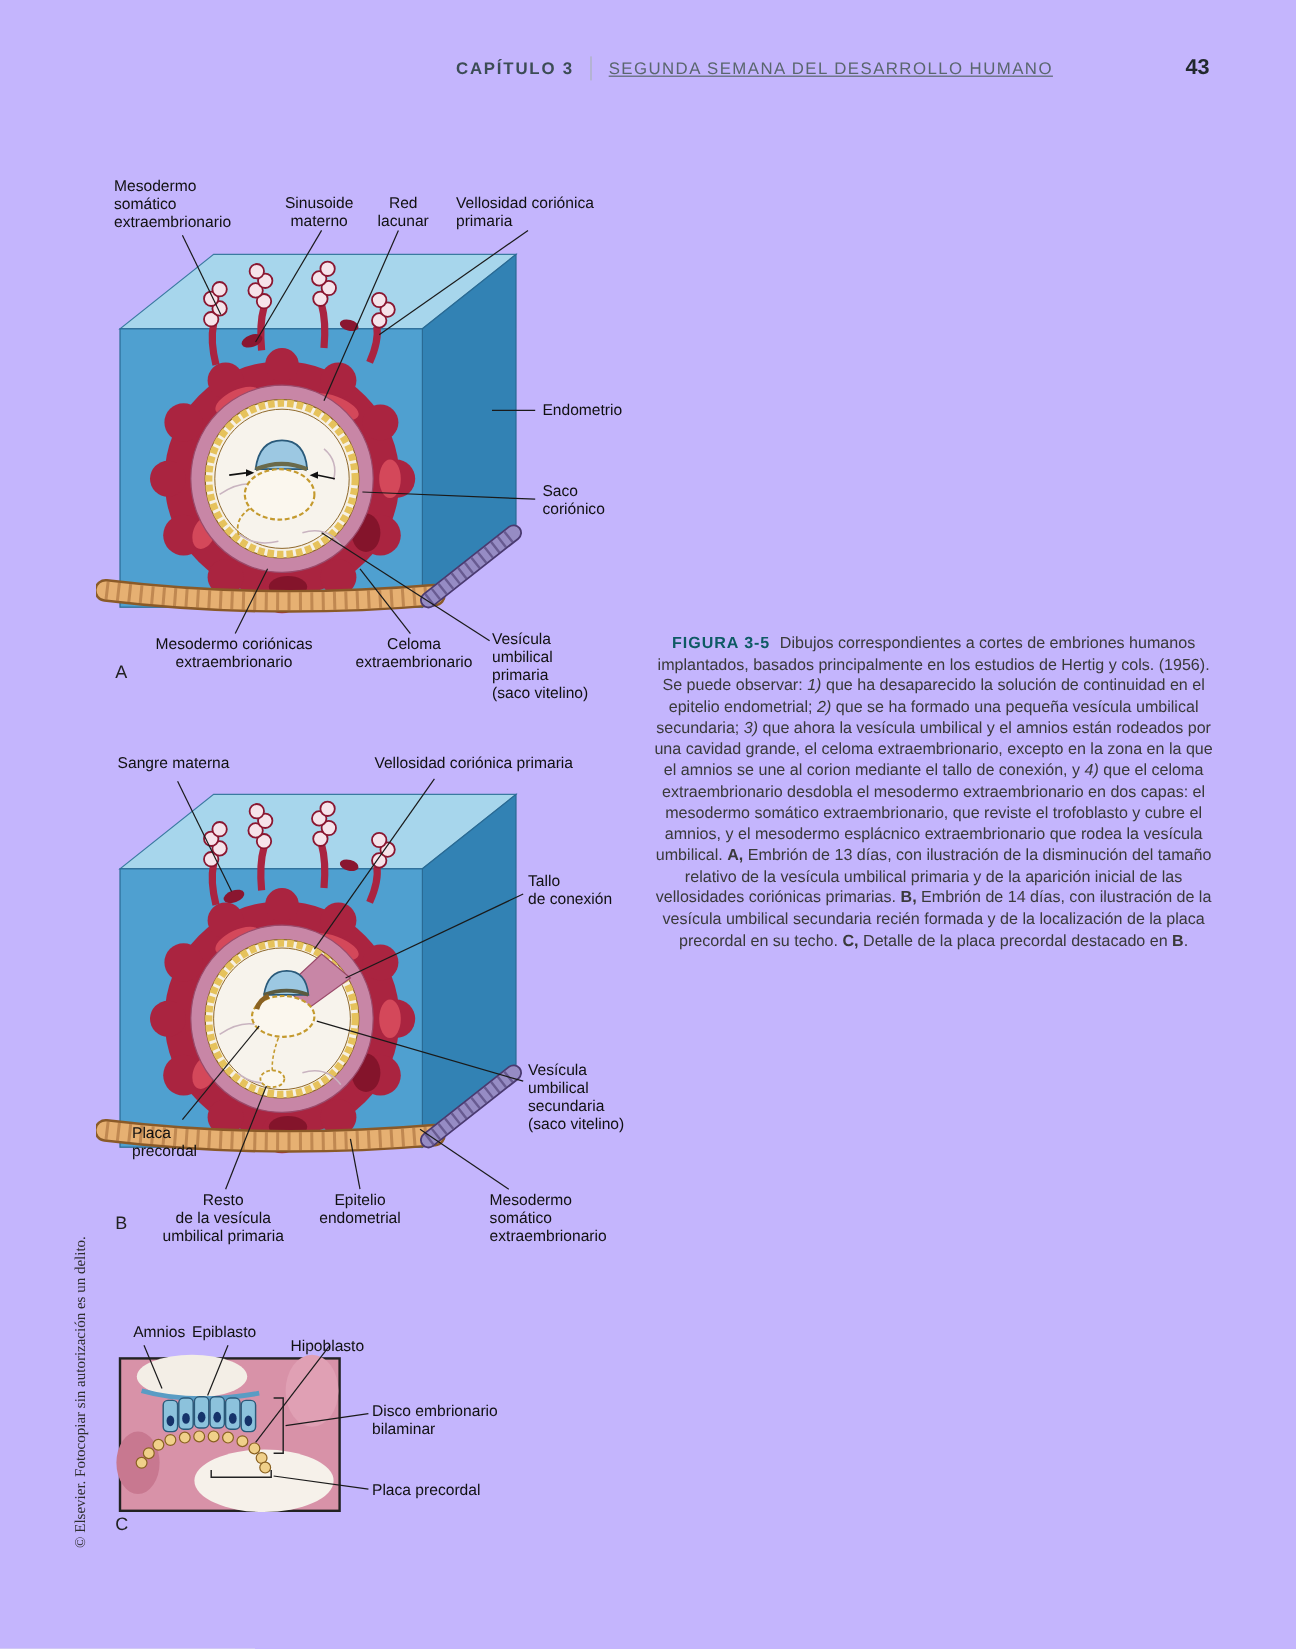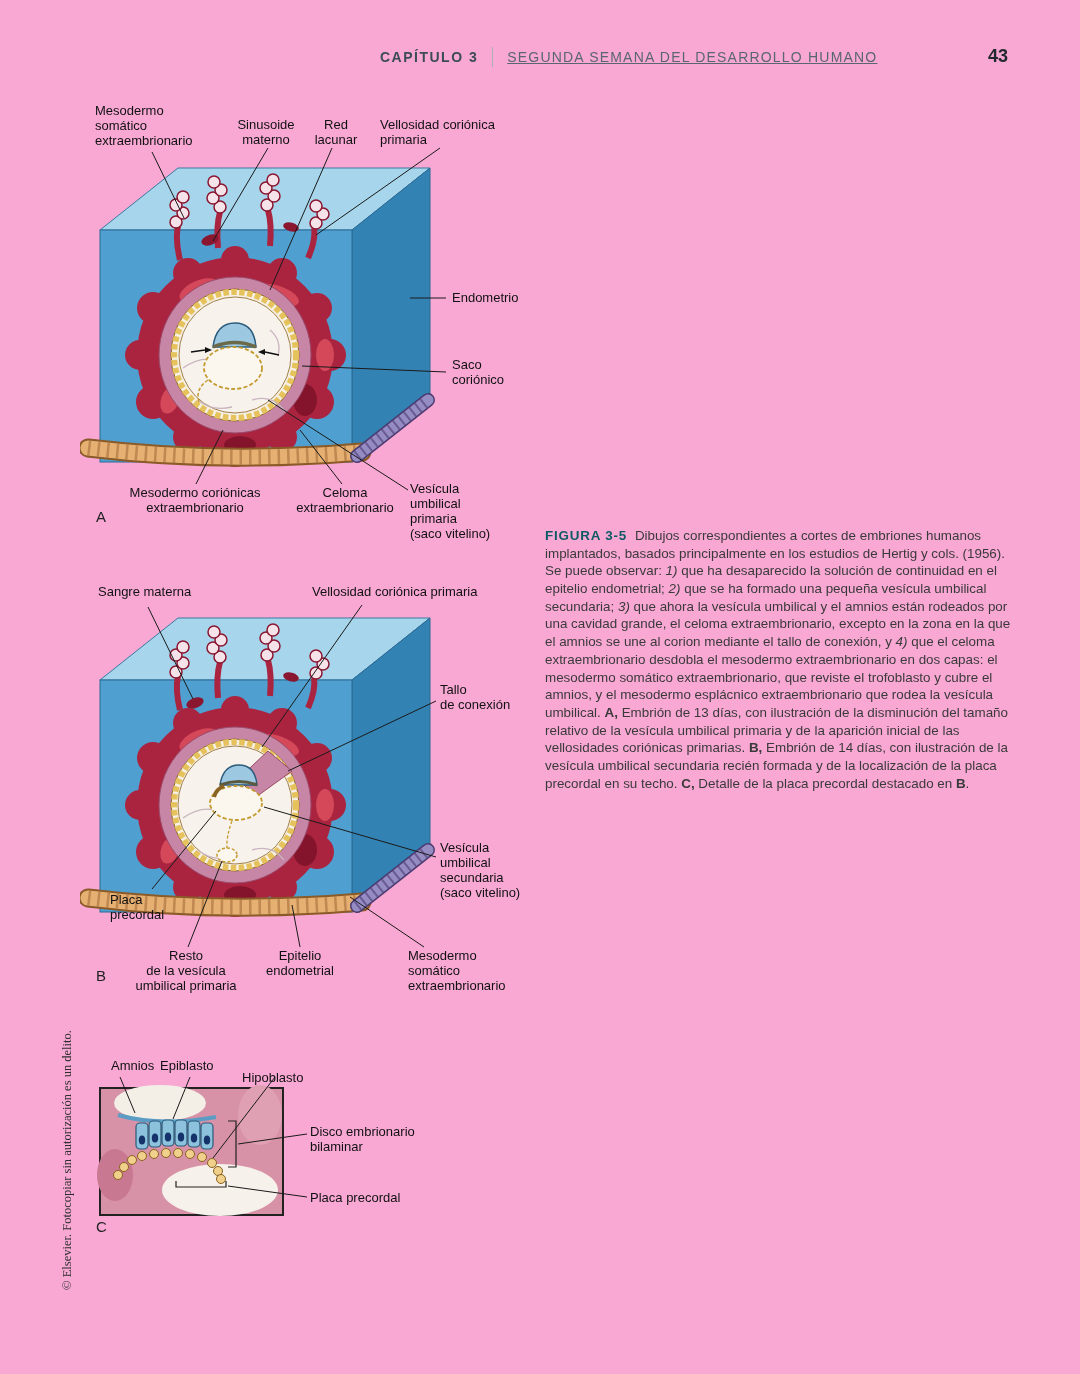--- a/index.html
+++ b/index.html
@@ -1,35 +1,35 @@
 <!DOCTYPE html>
 <html><head>
 <meta charset="utf-8">
 <style>
   html,body{margin:0;padding:0;background:#e9e9e9;}
   .page{
-    position:relative; width:1080px; height:1374px; background:#f9a8d4;
+    position:relative; width:1080px; height:1374px; background:#c4b5fd;
     font-family:"Liberation Sans", sans-serif; color:#1a1a1a; overflow:hidden;
     margin:0 auto;
   }
   
   .header{position:absolute; top:46px; left:380px; right:72px; display:flex; align-items:center; gap:14px;}
   .chapter{font-size:14px; font-weight:bold; letter-spacing:1.5px; color:#3c4c55;}
   .hdr-divider{width:1px; height:20px; background:#aab2b8;}
   .hdr-title{font-size:14px; letter-spacing:1.2px; color:#5a666e;text-decoration:underline;}
   .hdr-spacer{flex:1;}
   .page-num{font-size:18px; font-weight:bold; color:#22292e;}
   
-  .panel{position:absolute;}
+  .panel{position:absolute;margin-top:44px;}
   .panel svg{position:absolute; left:0; top:0;}
   .lbl{position:absolute; font-size:13px; line-height:1.15; white-space:pre-line; color:#111;}
   .lbl.center{text-align:center;}
   .letter{position:absolute; font-size:15px; color:#222;}
   
-  .caption{position:absolute; left:545px; top:527px; width:466px; font-size:13.4px; line-height:1.32; color:#3a3a3a; text-align:left;}
+  .caption{position:absolute; left:545px; top:527px; width:466px; font-size:13.4px; line-height:1.32; color:#3a3a3a; text-align:center;}
   .cap-label{font-weight:bold; color:#0e5a64; letter-spacing:0.8px; margin-right:8px;}
   .seg-bold{font-weight:bold;}
   .seg-italic{font-style:italic;}
   
   .copyright{
     position:absolute; left:-92px; top:1152px; width:320px; height:16px;
     transform:rotate(-90deg); text-align:center;
     font-family:"Liberation Serif", serif; font-size:12.5px; color:#2d2d2d;
   }
 </style>

